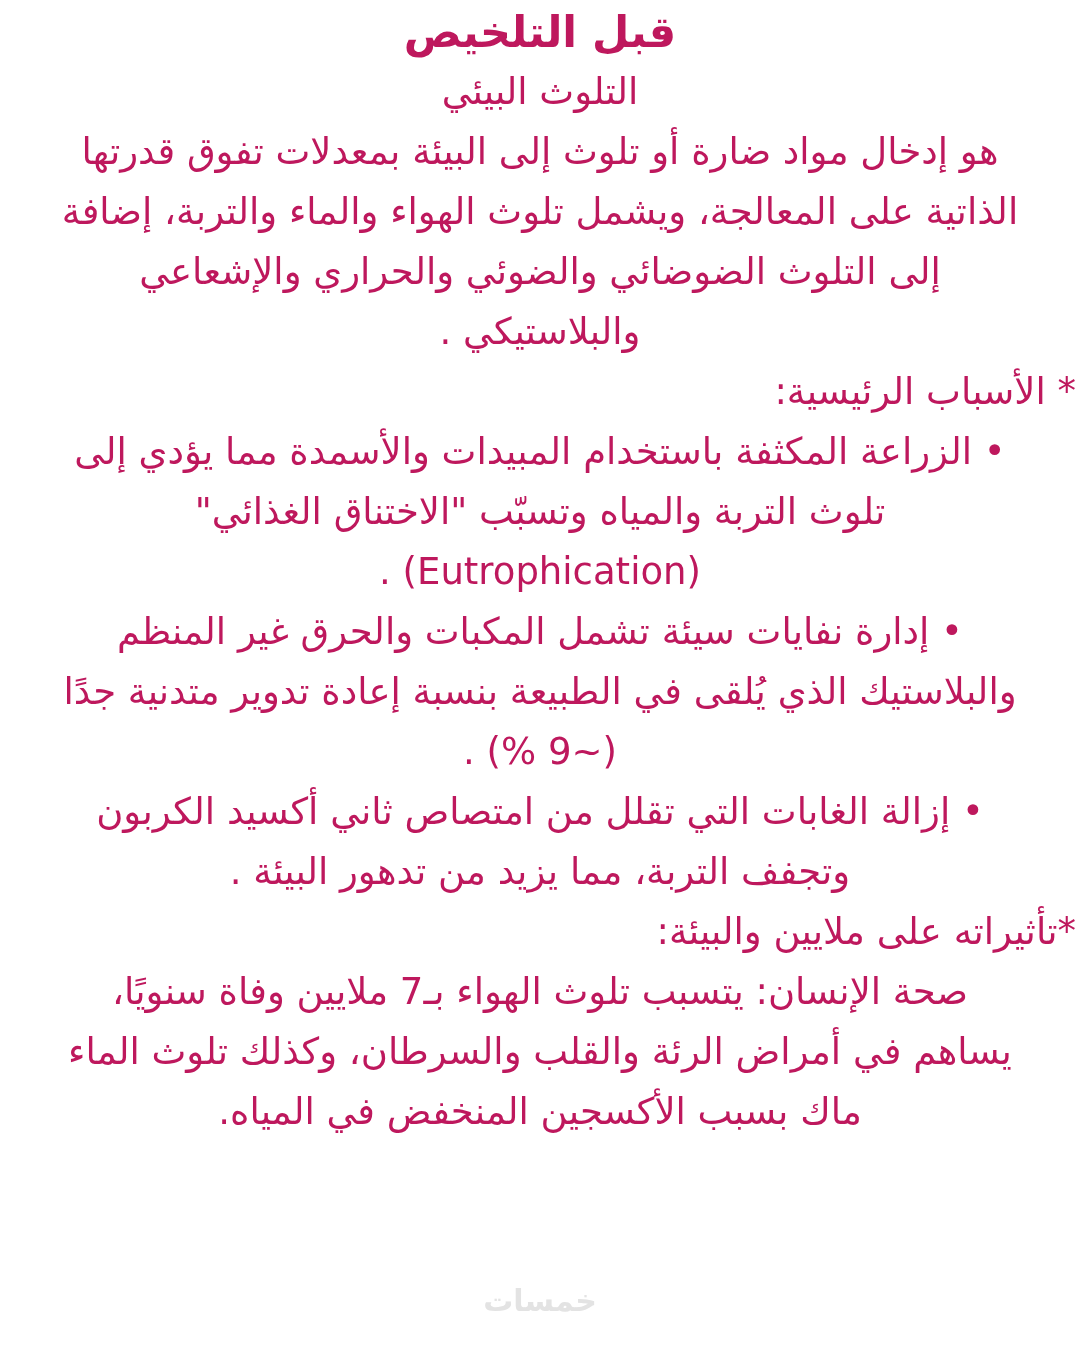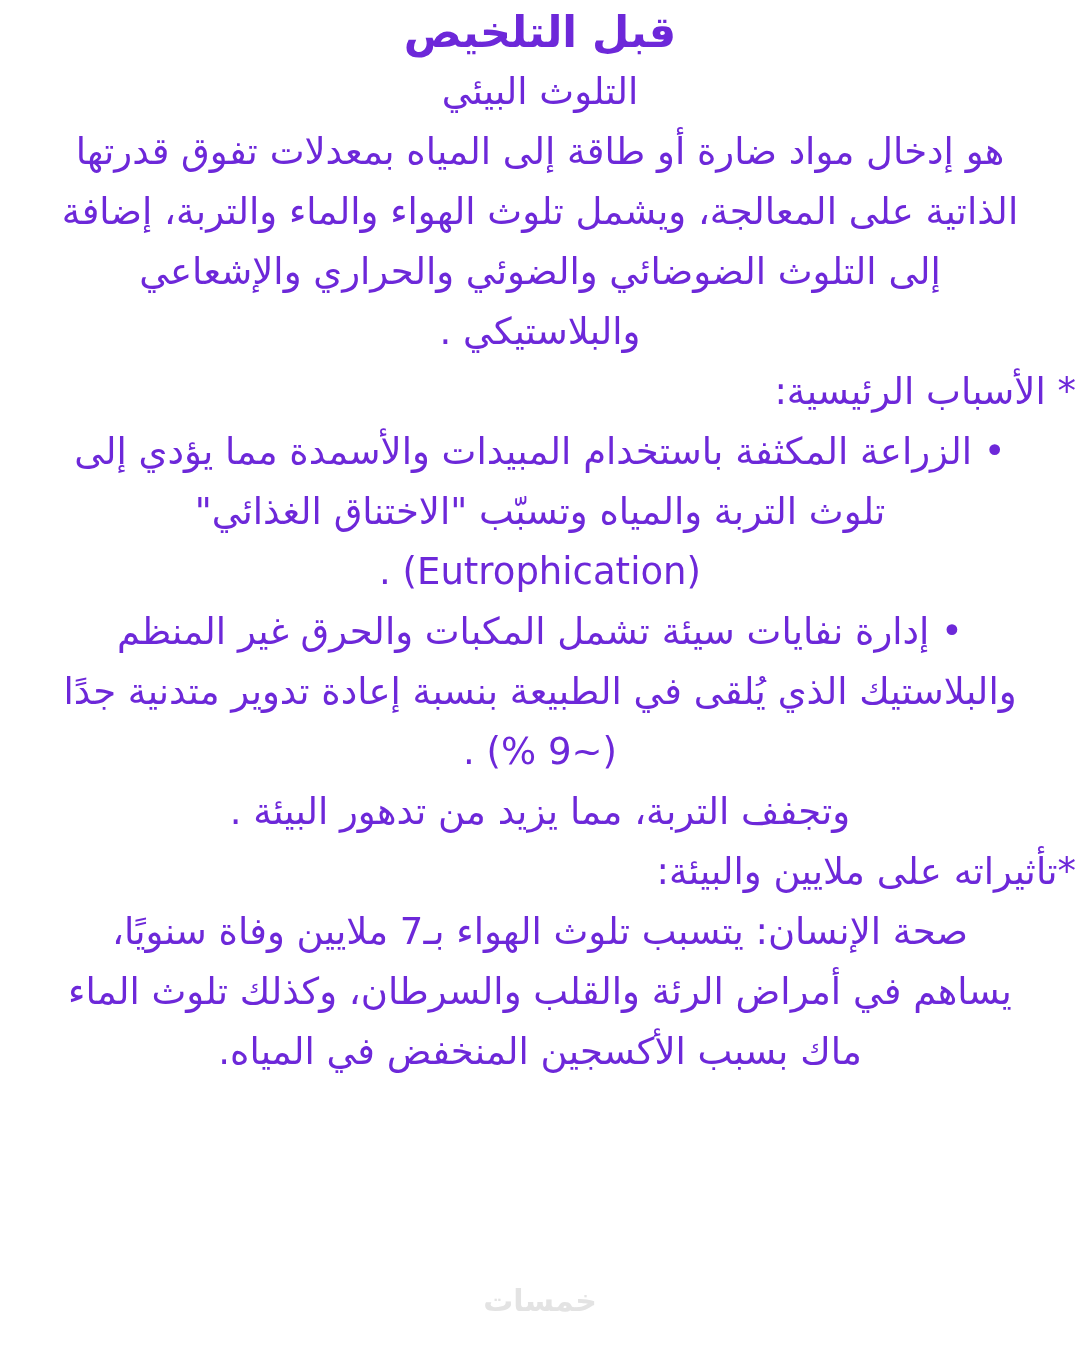--- a/index.html
+++ b/index.html
@@ -15,21 +15,21 @@
     font-family: "DejaVu Sans", sans-serif;
   }
   .doc {
     position: absolute;
     top: 2px;
     left: 0;
     right: 0;
     direction: rtl;
     unicode-bidi: embed;
     text-align: center;
-    color: #6d28d9;
+    color: #be185d;
   }
   .line {
     height: 60px;
     line-height: 60px;
     font-size: 37px;
     white-space: nowrap;
   }
   .title-line {
     font-size: 43px;
     font-weight: 700;
@@ -51,31 +51,32 @@
     color: #e3e3e3;
     letter-spacing: 1px;
   }
 </style>
 </head>
 <body>
 
 <div class="doc">
   <div class="line title-line">قبل التلخيص</div>
   <div class="line">التلوث البيئي</div>
-  <div class="line">هو إدخال مواد ضارة أو طاقة إلى المياه بمعدلات تفوق قدرتها</div>
+  <div class="line">هو إدخال مواد ضارة أو تلوث إلى البيئة بمعدلات تفوق قدرتها</div>
   <div class="line">الذاتية على المعالجة، ويشمل تلوث الهواء والماء والتربة، إضافة</div>
   <div class="line">إلى التلوث الضوضائي والضوئي والحراري والإشعاعي</div>
   <div class="line">والبلاستيكي .</div>
   <div class="line align-right">* الأسباب الرئيسية:</div>
   <div class="line">• الزراعة المكثفة باستخدام المبيدات والأسمدة مما يؤدي إلى</div>
   <div class="line">تلوث التربة والمياه وتسبّب "الاختناق الغذائي"</div>
   <div class="line">(Eutrophication) .</div>
   <div class="line">• إدارة نفايات سيئة تشمل المكبات والحرق غير المنظم</div>
   <div class="line">والبلاستيك الذي يُلقى في الطبيعة بنسبة إعادة تدوير متدنية جدًا</div>
   <div class="line">(~9 %) .</div>
+  <div class="line">• إزالة الغابات التي تقلل من امتصاص ثاني أكسيد الكربون</div>
   <div class="line">وتجفف التربة، مما يزيد من تدهور البيئة .</div>
   <div class="line align-right">*تأثيراته على ملايين والبيئة:</div>
   <div class="line">صحة الإنسان: يتسبب تلوث الهواء بـ7 ملايين وفاة سنويًا،</div>
   <div class="line">يساهم في أمراض الرئة والقلب والسرطان، وكذلك تلوث الماء</div>
   <div class="line">ماك بسبب الأكسجين المنخفض في المياه.</div>
 </div>
 
 <div class="watermark">خمسات</div>
 
 </body></html>

